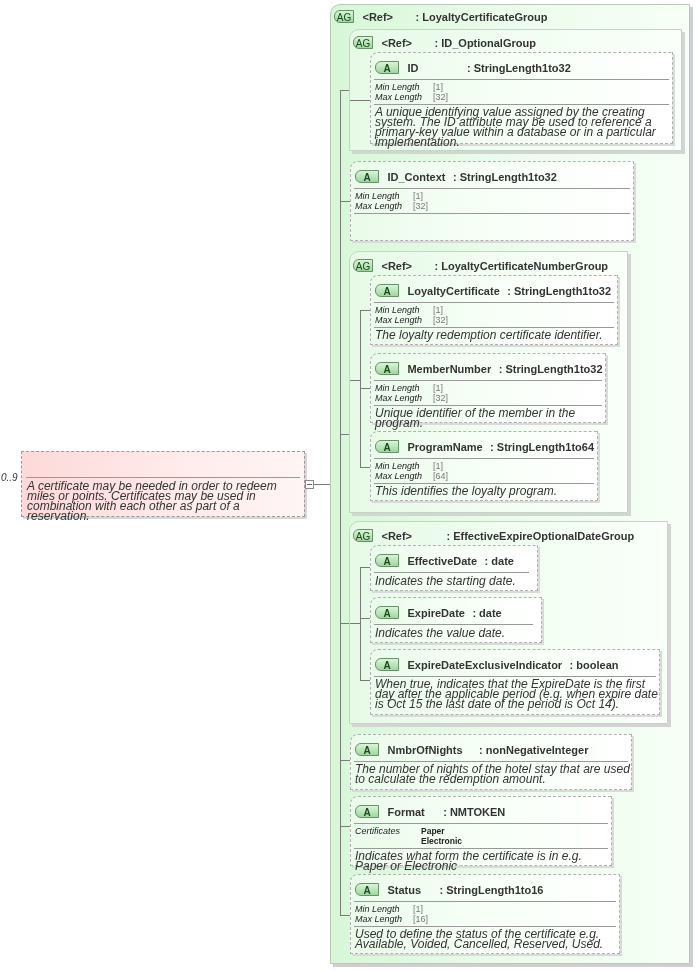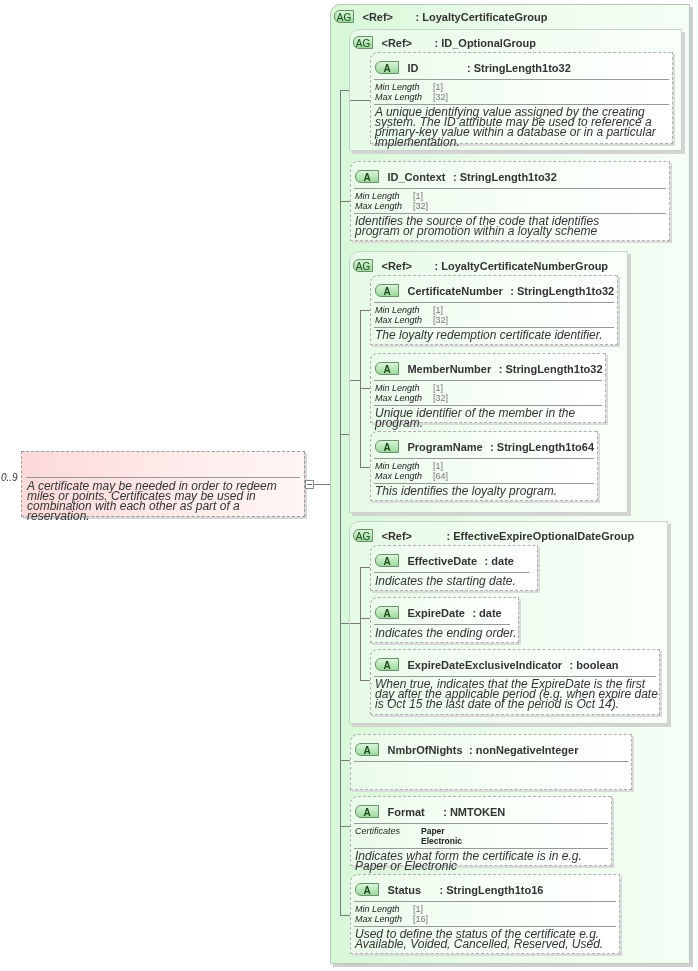--- a/index.html
+++ b/index.html
@@ -119,51 +119,50 @@
   </div>
   <div class="sep" style="left:3px;right:3px;top:26px;"></div>
   <div class="abs facets" style="left:4px;top:29px;">
     <div><span class="facet-label">Min Length</span><span class="facet-val">[1]</span></div>
     <div><span class="facet-label">Max Length</span><span class="facet-val">[32]</span></div>
   </div>
   <div class="sep" style="left:3px;right:3px;top:51px;"></div>
   <div class="abs doc" style="left:4px;top:54px;width:293px;">A unique identifying value assigned by the creating system.  The ID attribute may be used to reference a primary-key value within a database or in a particular implementation.</div>
 </div>
 
-<div class="abs attr" style="left:350px;top:161px;width:320px;height:80px;">
+<div class="abs attr" style="left:350px;top:161px;width:284px;height:80px;">
   <div class="abs" style="left:4px;top:5px;">
     <span class="badge badge-a">A</span>
     <span class="title" style="margin-left:4px;">ID_Context</span>
     <span class="title" style="margin-left:3px;">: StringLength1to32</span>
   </div>
   <div class="sep" style="left:3px;right:3px;top:26px;"></div>
   <div class="abs facets" style="left:4px;top:29px;">
     <div><span class="facet-label">Min Length</span><span class="facet-val">[1]</span></div>
     <div><span class="facet-label">Max Length</span><span class="facet-val">[32]</span></div>
   </div>
   <div class="sep" style="left:3px;right:3px;top:51px;"></div>
-  <div class="abs doc" style="left:4px;top:54px;width:276px;">Identifies the source of the code that identifies program or promotion within a loyalty scheme</div>
 </div>
 
 <div class="abs group-inner" style="left:349px;top:251px;width:279px;height:262px;"></div>
 <div class="abs" style="left:353px;top:256px;">
   <span class="badge badge-ag">AG</span>
   <span class="title" style="margin-left:4px;">&lt;Ref&gt;</span>
   <span class="title" style="margin-left:18px;">: LoyaltyCertificateNumberGroup</span>
 </div>
 <div class="line" style="left:360px;top:310px;width:1px;height:157px;"></div>
 <div class="line" style="left:350px;top:380px;width:10px;height:1px;"></div>
 <div class="line" style="left:360px;top:310px;width:10px;height:1px;"></div>
 <div class="line" style="left:360px;top:388px;width:10px;height:1px;"></div>
 <div class="line" style="left:360px;top:467px;width:10px;height:1px;"></div>
 
 <div class="abs attr" style="left:370px;top:275px;width:248px;height:70px;">
   <div class="abs" style="left:4px;top:5px;">
     <span class="badge badge-a">A</span>
-    <span class="title" style="margin-left:4px;">CertificateNumber</span>
+    <span class="title" style="margin-left:4px;">LoyaltyCertificate</span>
     <span class="title" style="margin-left:3px;">: StringLength1to32</span>
   </div>
   <div class="sep" style="left:3px;right:3px;top:26px;"></div>
   <div class="abs facets" style="left:4px;top:29px;">
     <div><span class="facet-label">Min Length</span><span class="facet-val">[1]</span></div>
     <div><span class="facet-label">Max Length</span><span class="facet-val">[32]</span></div>
   </div>
   <div class="sep" style="left:3px;right:3px;top:51px;"></div>
   <div class="abs doc" style="left:4px;top:54px;width:240px;">The loyalty redemption certificate identifier.</div>
 </div>
@@ -213,47 +212,48 @@
 <div class="abs attr" style="left:370px;top:545px;width:168px;height:46px;">
   <div class="abs" style="left:4px;top:5px;">
     <span class="badge badge-a">A</span>
     <span class="title" style="margin-left:4px;">EffectiveDate</span>
     <span class="title" style="margin-left:3px;">: date</span>
   </div>
   <div class="sep" style="left:3px;right:8px;top:26px;"></div>
   <div class="abs doc" style="left:4px;top:30px;width:160px;">Indicates the starting date.</div>
 </div>
 
-<div class="abs attr" style="left:370px;top:597px;width:149px;height:46px;">
+<div class="abs attr" style="left:370px;top:597px;width:172px;height:46px;">
   <div class="abs" style="left:4px;top:5px;">
     <span class="badge badge-a">A</span>
     <span class="title" style="margin-left:4px;">ExpireDate</span>
     <span class="title" style="margin-left:3px;">: date</span>
   </div>
   <div class="sep" style="left:3px;right:8px;top:26px;"></div>
-  <div class="abs doc" style="left:4px;top:30px;width:148px;">Indicates the ending order.</div>
+  <div class="abs doc" style="left:4px;top:30px;width:148px;">Indicates the value date.</div>
 </div>
 
 <div class="abs attr" style="left:370px;top:649px;width:290px;height:66px;">
   <div class="abs" style="left:4px;top:5px;">
     <span class="badge badge-a">A</span>
     <span class="title" style="margin-left:4px;">ExpireDateExclusiveIndicator</span>
     <span class="title" style="margin-left:3px;">: boolean</span>
   </div>
   <div class="sep" style="left:3px;right:3px;top:26px;"></div>
   <div class="abs doc" style="left:4px;top:29px;width:284px;">When true, indicates that the ExpireDate is the first day after the applicable period (e.g. when expire date is Oct 15  the last date of the period is Oct 14).</div>
 </div>
 
 <div class="abs attr" style="left:350px;top:734px;width:282px;height:56px;">
   <div class="abs" style="left:4px;top:5px;">
     <span class="badge badge-a">A</span>
     <span class="title" style="margin-left:4px;">NmbrOfNights</span>
-    <span class="title" style="margin-left:2px;">: nonNegativeInteger</span>
-  </div>
-  <div class="sep" style="left:3px;right:3px;top:26px;"></div>
+    <span class="title" style="margin-left:12px;">: nonNegativeInteger</span>
+  </div>
+  <div class="sep" style="left:3px;right:3px;top:26px;"></div>
+  <div class="abs doc" style="left:4px;top:29px;width:276px;">The number of nights of the hotel stay that are used to calculate the redemption amount.</div>
 </div>
 
 <div class="abs attr" style="left:350px;top:796px;width:262px;height:70px;">
   <div class="abs" style="left:4px;top:5px;">
     <span class="badge badge-a">A</span>
     <span class="title" style="margin-left:4px;">Format</span>
     <span class="title" style="margin-left:14px;">: NMTOKEN</span>
   </div>
   <div class="sep" style="left:3px;right:3px;top:26px;"></div>
   <div class="abs facets" style="left:4px;top:29px;">

